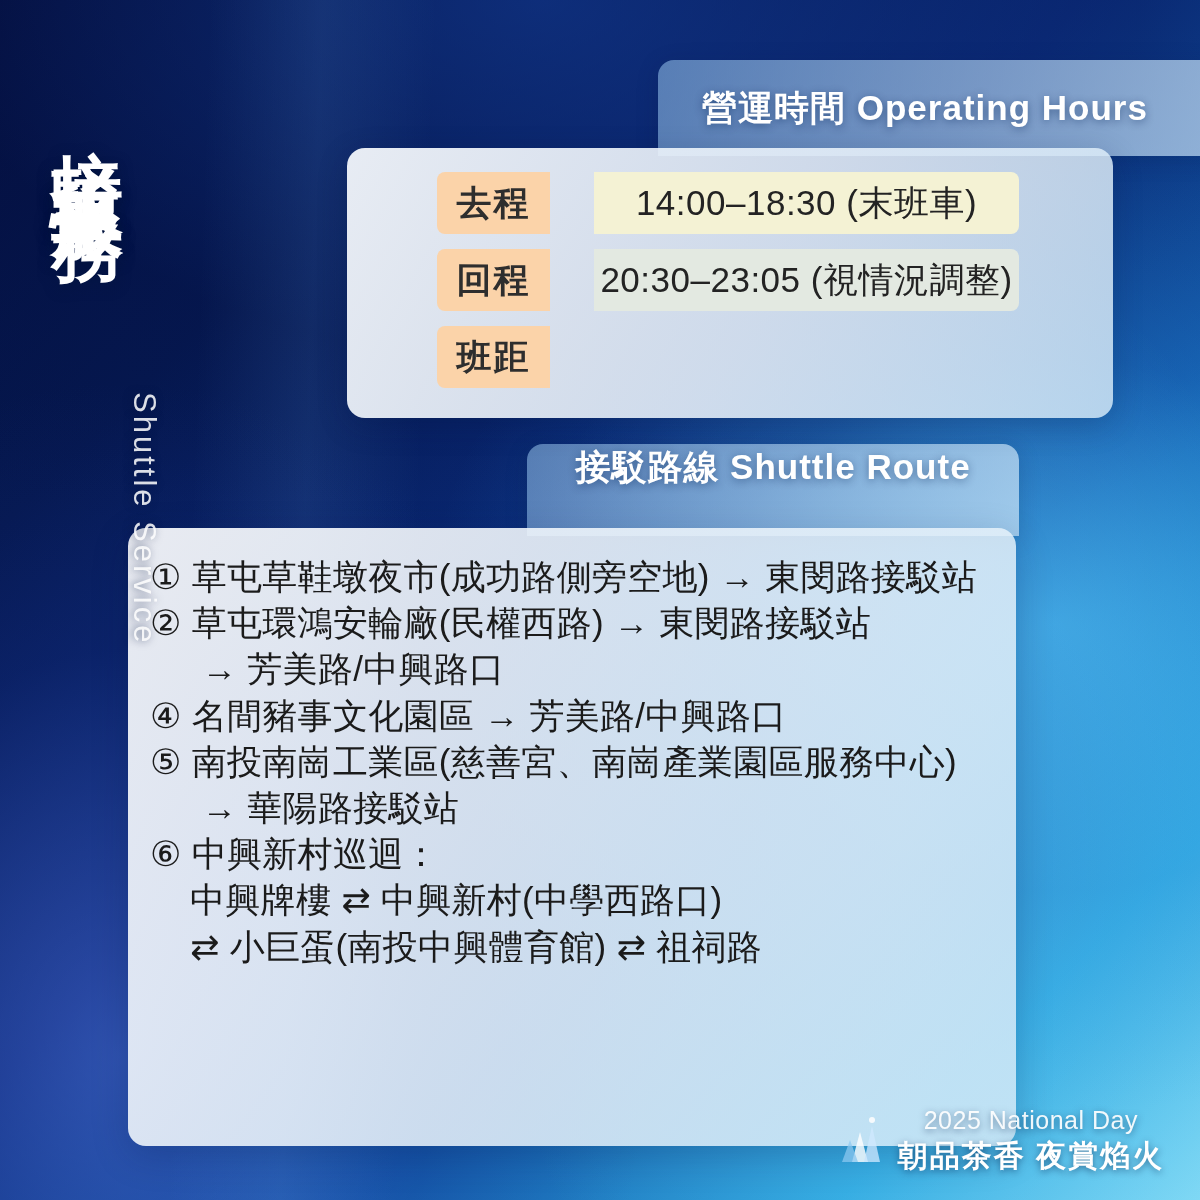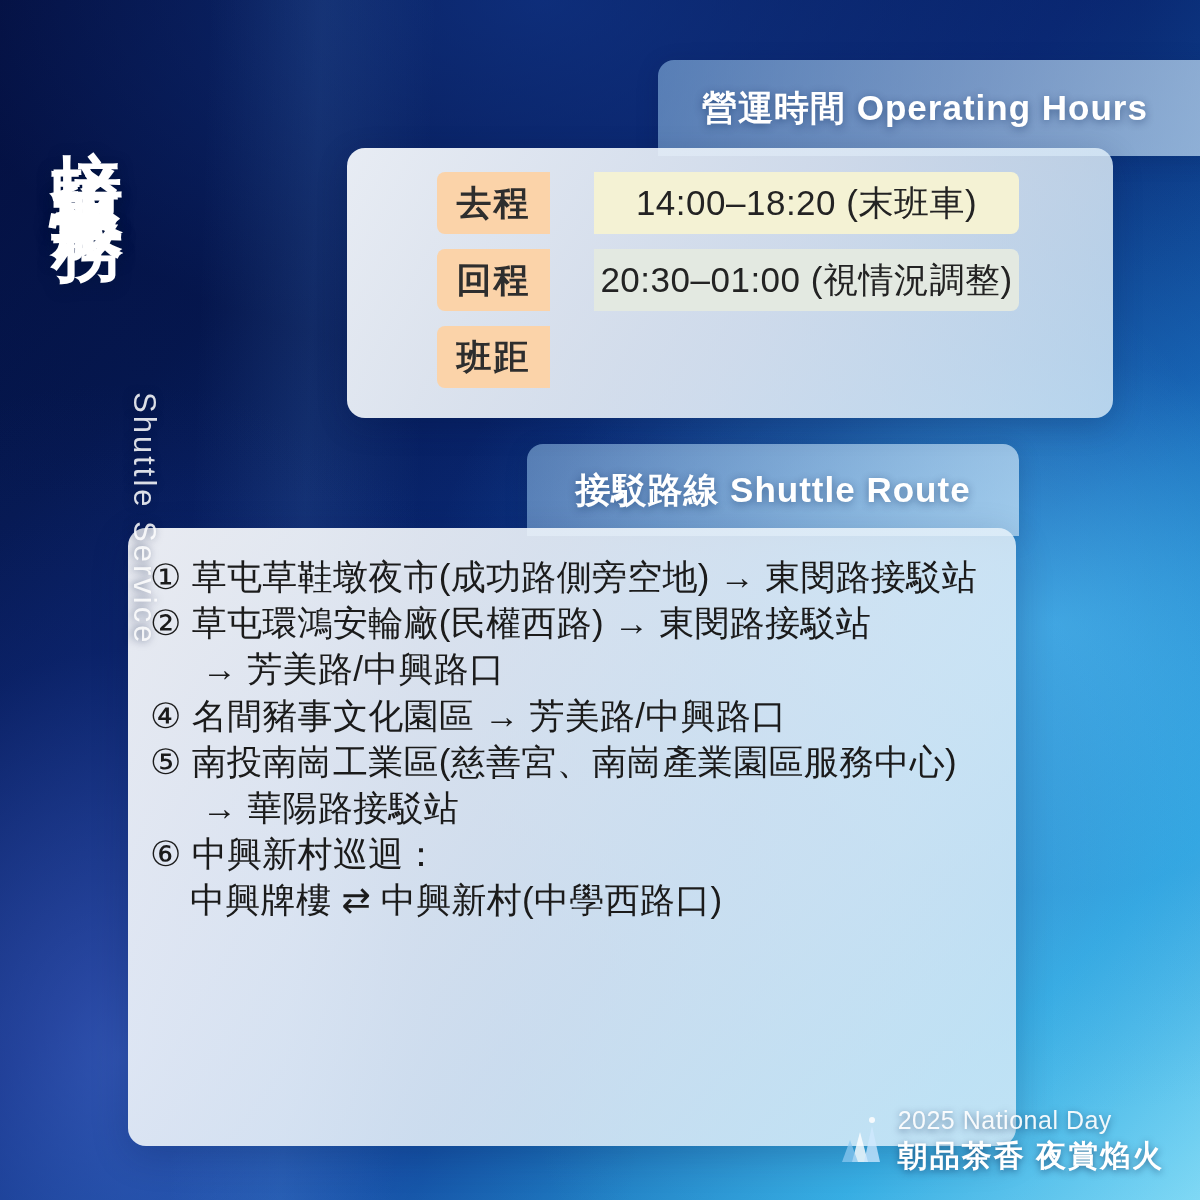--- a/index.html
+++ b/index.html
@@ -154,21 +154,20 @@
   .route-header {
     position: absolute;
     left: 527px;
     top: 444px;
     width: 492px;
     height: 92px;
     background: linear-gradient(100deg, rgba(150,195,235,0.55) 0%, rgba(200,226,246,0.72) 100%);
     border-radius: 16px 16px 0 0;
     box-shadow: 0 4px 22px rgba(0,25,70,0.18);
     display: flex;
-    align-items: center;
     justify-content: center;
     z-index: 3;
   }
   .route-header span {
     font-size: 35px;
     color: #ffffff;
     font-weight: bold;
     letter-spacing: 1px;
     text-shadow: 0 2px 8px rgba(0,30,80,0.45);
   }
@@ -198,21 +197,21 @@
   }
   .route-line.cont2 {
     padding-left: 40px;
   }
 
   
   .brand {
     position: absolute;
     right: 36px;
     bottom: 26px;
-    text-align: left;
+    text-align: center;
     z-index: 6;
     line-height: 1.25;
   }
   .brand .yr {
     font-size: 25px;
     color: rgba(255,255,255,0.92);
     letter-spacing: 0.5px;
     text-shadow: 0 2px 7px rgba(0,25,70,0.5);
   }
   .brand .slogan {
@@ -242,44 +241,45 @@
     <div class="en">Shuttle Service</div>
   </div>
 
   <div class="hours-header">
     <span>營運時間 Operating Hours</span>
   </div>
 
   <div class="hours-panel">
     <div class="hours-row r1">
       <div class="lbl">去程</div>
-      <div class="val">14:00–18:20 (末班車)</div>
+      <div class="val">14:00–18:30 (末班車)</div>
     </div>
     <div class="hours-row r2">
       <div class="lbl">回程</div>
-      <div class="val">20:30–01:00 (視情況調整)</div>
+      <div class="val">20:30–23:05 (視情況調整)</div>
     </div>
     <div class="hours-row r3">
       <div class="lbl">班距</div>
     </div>
   </div>
 
   <div class="route-header">
     <span>接駁路線  Shuttle Route</span>
   </div>
 
   <div class="route-panel">
     <div class="route-line">① 草屯草鞋墩夜市(成功路側旁空地) → 東閔路接駁站</div>
     <div class="route-line">② 草屯環鴻安輪廠(民權西路) → 東閔路接駁站</div>
     <div class="route-line cont">→ 芳美路/中興路口</div>
     <div class="route-line">④ 名間豬事文化園區 → 芳美路/中興路口</div>
     <div class="route-line">⑤ 南投南崗工業區(慈善宮、南崗產業園區服務中心)</div>
     <div class="route-line cont">→ 華陽路接駁站</div>
     <div class="route-line">⑥ 中興新村巡迴：</div>
     <div class="route-line cont2">中興牌樓 ⇄ 中興新村(中學西路口)</div>
+    <div class="route-line cont2">⇄ 小巨蛋(南投中興體育館) ⇄ 祖祠路</div>
   </div>
 
   <svg class="brand-mark" viewBox="0 0 70 62" aria-hidden="true">
     <path d="M22 54 L30 24 L38 54 Z" fill="#ffffff" opacity="0.85"></path>
     <path d="M34 54 L42 18 L50 54 Z" fill="#cfe9ff" opacity="0.8"></path>
     <path d="M12 54 L20 32 L28 54 Z" fill="#8fc9f2" opacity="0.75"></path>
     <circle cx="42" cy="12" r="3" fill="#ffffff" opacity="0.9"></circle>
   </svg>
 
   <div class="brand">

